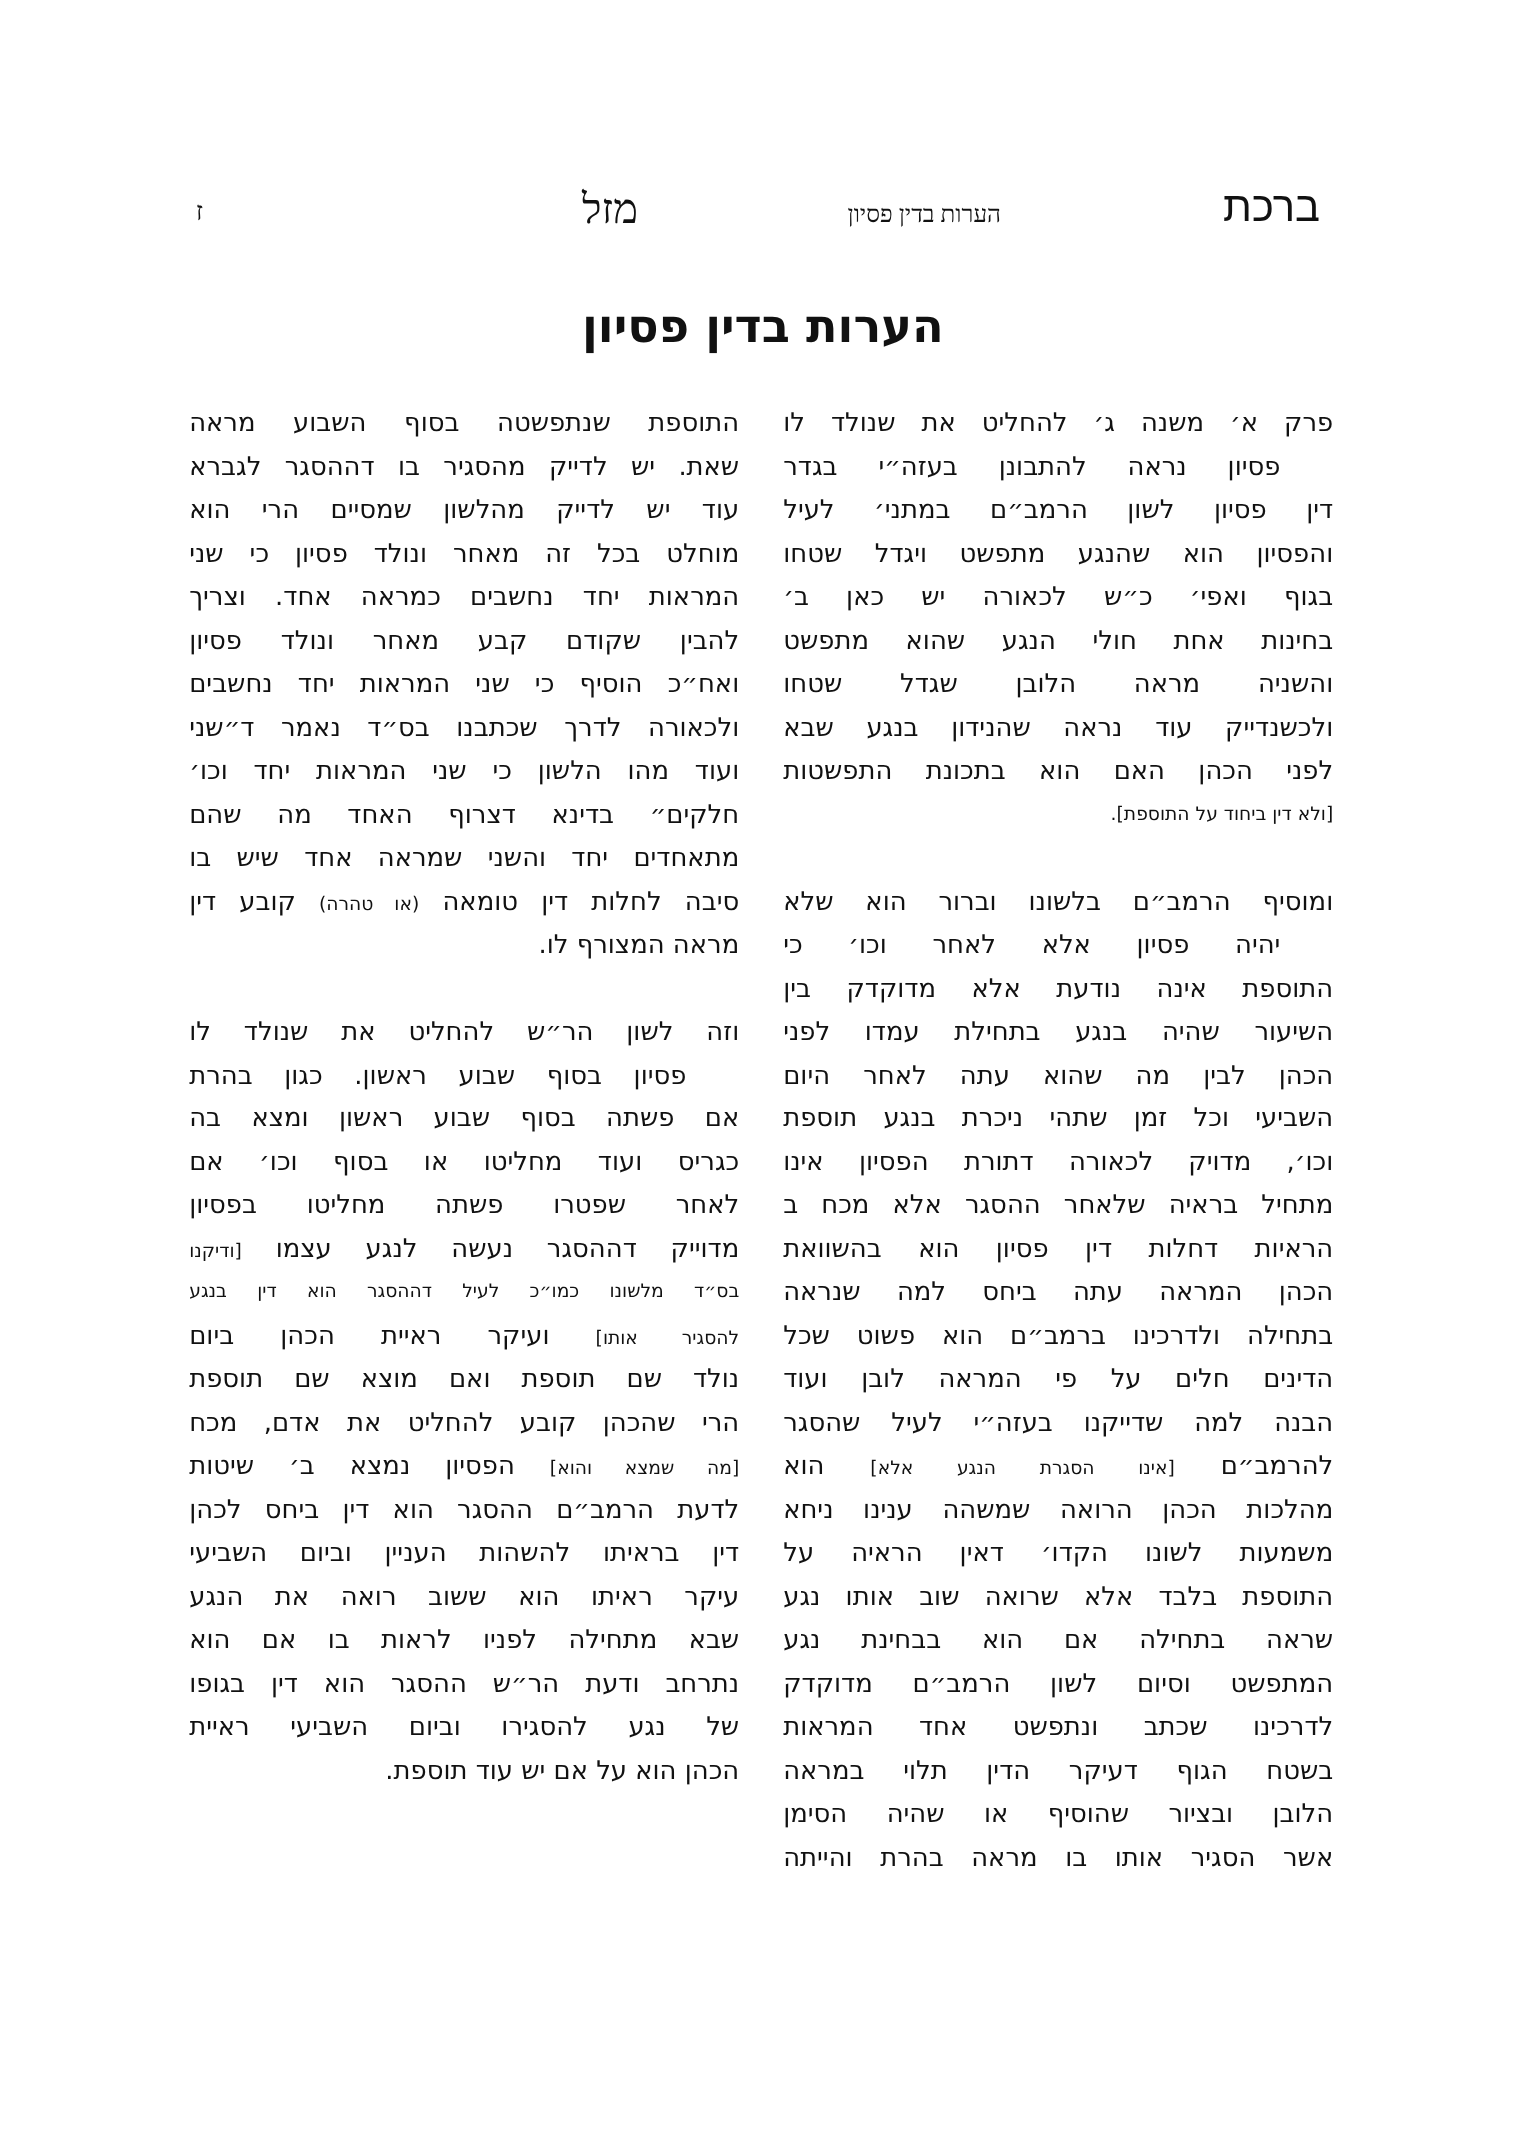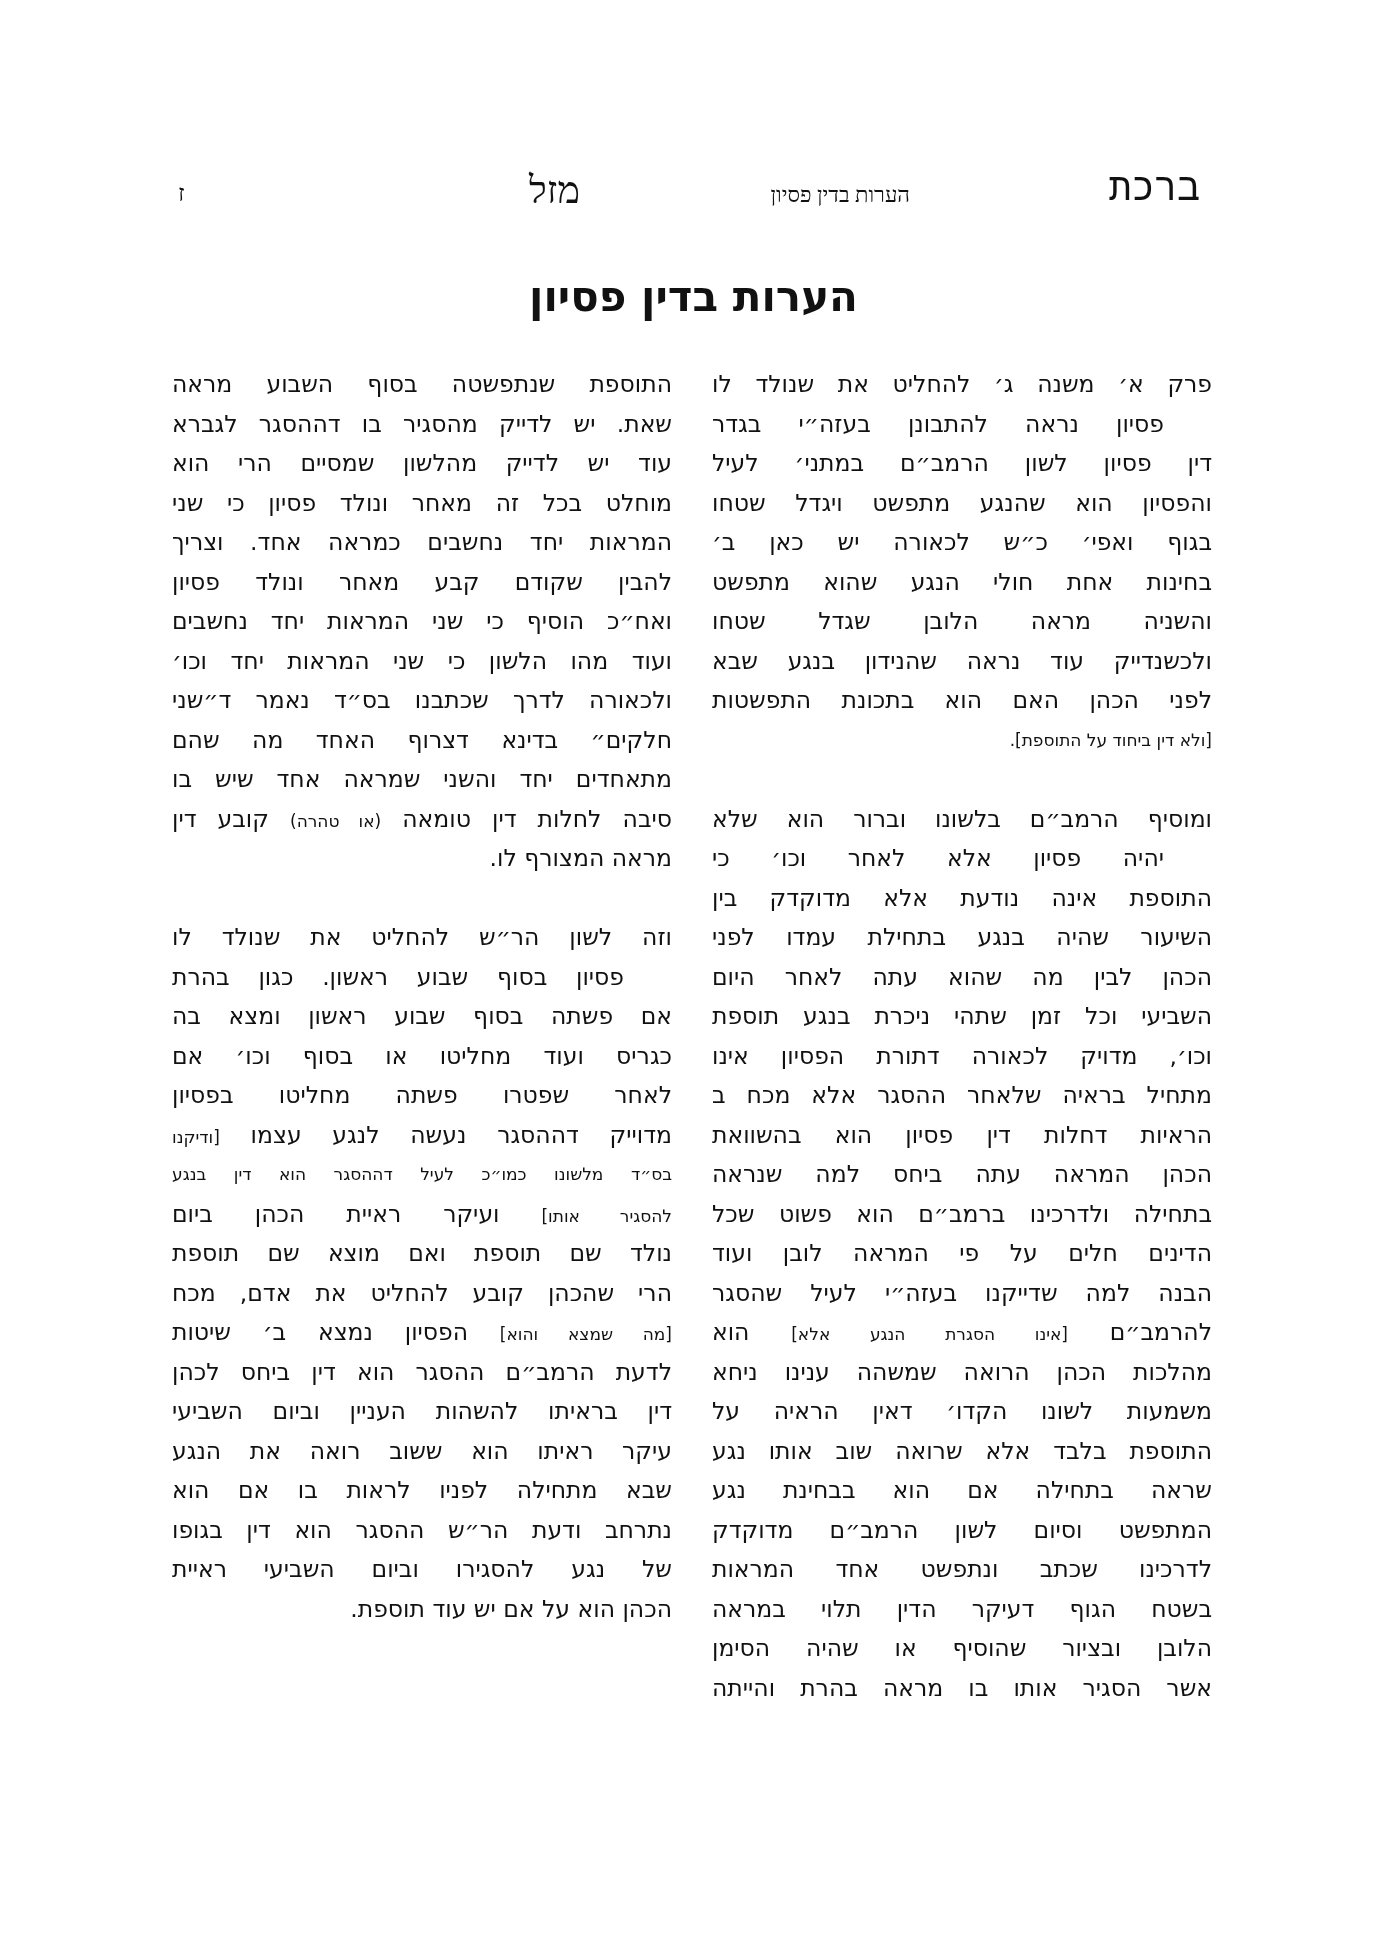--- a/index.html
+++ b/index.html
@@ -1,20 +1,20 @@
 <!DOCTYPE html>
 <html><head>
 <meta charset="utf-8">
 <style>
   html, body { margin:0; padding:0; background:#ffffff; }
   body { width:1387px; height:1958px; position:relative; overflow:hidden;
          font-family:"DejaVu Serif", serif; color:#111; }
   .page { position:absolute; left:0; top:0; width:1387px; height:1958px; }
   .running-head { position:absolute; top:168px; left:170px; width:1050px; height:50px; direction:rtl; }
-  .rh-brand1 { position:absolute; right:20px; top:0; font-size:38px; font-family:Liberation Mono, monospace; }
+  .rh-brand1 { position:absolute; right:20px; top:0; font-size:38px; font-family:Liberation Sans, sans-serif; }
   .rh-title { position:absolute; right:310px; top:14px; font-size:22px; font-family:"Liberation Serif", serif; }
   .rh-brand2 { position:absolute; right:640px; top:0; font-size:38px; font-family:"DejaVu Serif", serif; }
   .rh-pagenum { position:absolute; left:8px; top:12px; font-size:24px; font-family:"Liberation Serif", serif; }
   .main-title { position:absolute; top:272px; left:0; width:1387px; text-align:center; direction:rtl;
                 font-size:42px; font-weight:bold; font-family:"DejaVu Sans", sans-serif; }
   .col { position:absolute; top:365px; width:500px; direction:rtl; text-align:justify;
          font-family:"DejaVu Sans", sans-serif; font-size:23.5px; line-height:39.5px; }
   .col-right { left:712px; }
   .col-left { left:172px; }
   .line { display:block; white-space:nowrap; text-align-last:justify; text-align:justify; height:39.5px; overflow:visible; }
@@ -82,22 +82,22 @@
 
   <div class="col col-left">
     <div class="para">
       <span class="line">התוספת שנתפשטה בסוף השבוע מראה</span>
       <span class="line">שאת. יש לדייק מהסגיר בו דההסגר לגברא</span>
       <span class="line">עוד יש לדייק מהלשון שמסיים הרי הוא</span>
       <span class="line">מוחלט בכל זה מאחר ונולד פסיון כי שני</span>
       <span class="line">המראות יחד נחשבים כמראה אחד. וצריך</span>
       <span class="line">להבין שקודם קבע מאחר ונולד פסיון</span>
       <span class="line">ואח״כ הוסיף כי שני המראות יחד נחשבים</span>
+      <span class="line">ולכאורה לדרך שכתבנו בס״ד נאמר ד״שני</span>
       <span class="line">ועוד מהו הלשון כי שני המראות יחד וכו׳</span>
-      <span class="line">ולכאורה לדרך שכתבנו בס״ד נאמר ד״שני</span>
       <span class="line">חלקים״ בדינא דצרוף האחד מה שהם</span>
       <span class="line">מתאחדים יחד והשני שמראה אחד שיש בו</span>
       <span class="line"><span>סיבה לחלות דין טומאה </span><span class="small">(או טהרה)</span><span> קובע דין</span></span>
       <span class="line last">מראה המצורף לו.</span>
     </div>
     <span class="gap"></span>
     <div class="para">
       <span class="line"><span class="lead">וזה</span><span> לשון הר״ש להחליט את שנולד לו</span></span>
       <span class="line indent">פסיון בסוף שבוע ראשון. כגון בהרת</span>
       <span class="line">אם פשתה בסוף שבוע ראשון ומצא בה</span>

